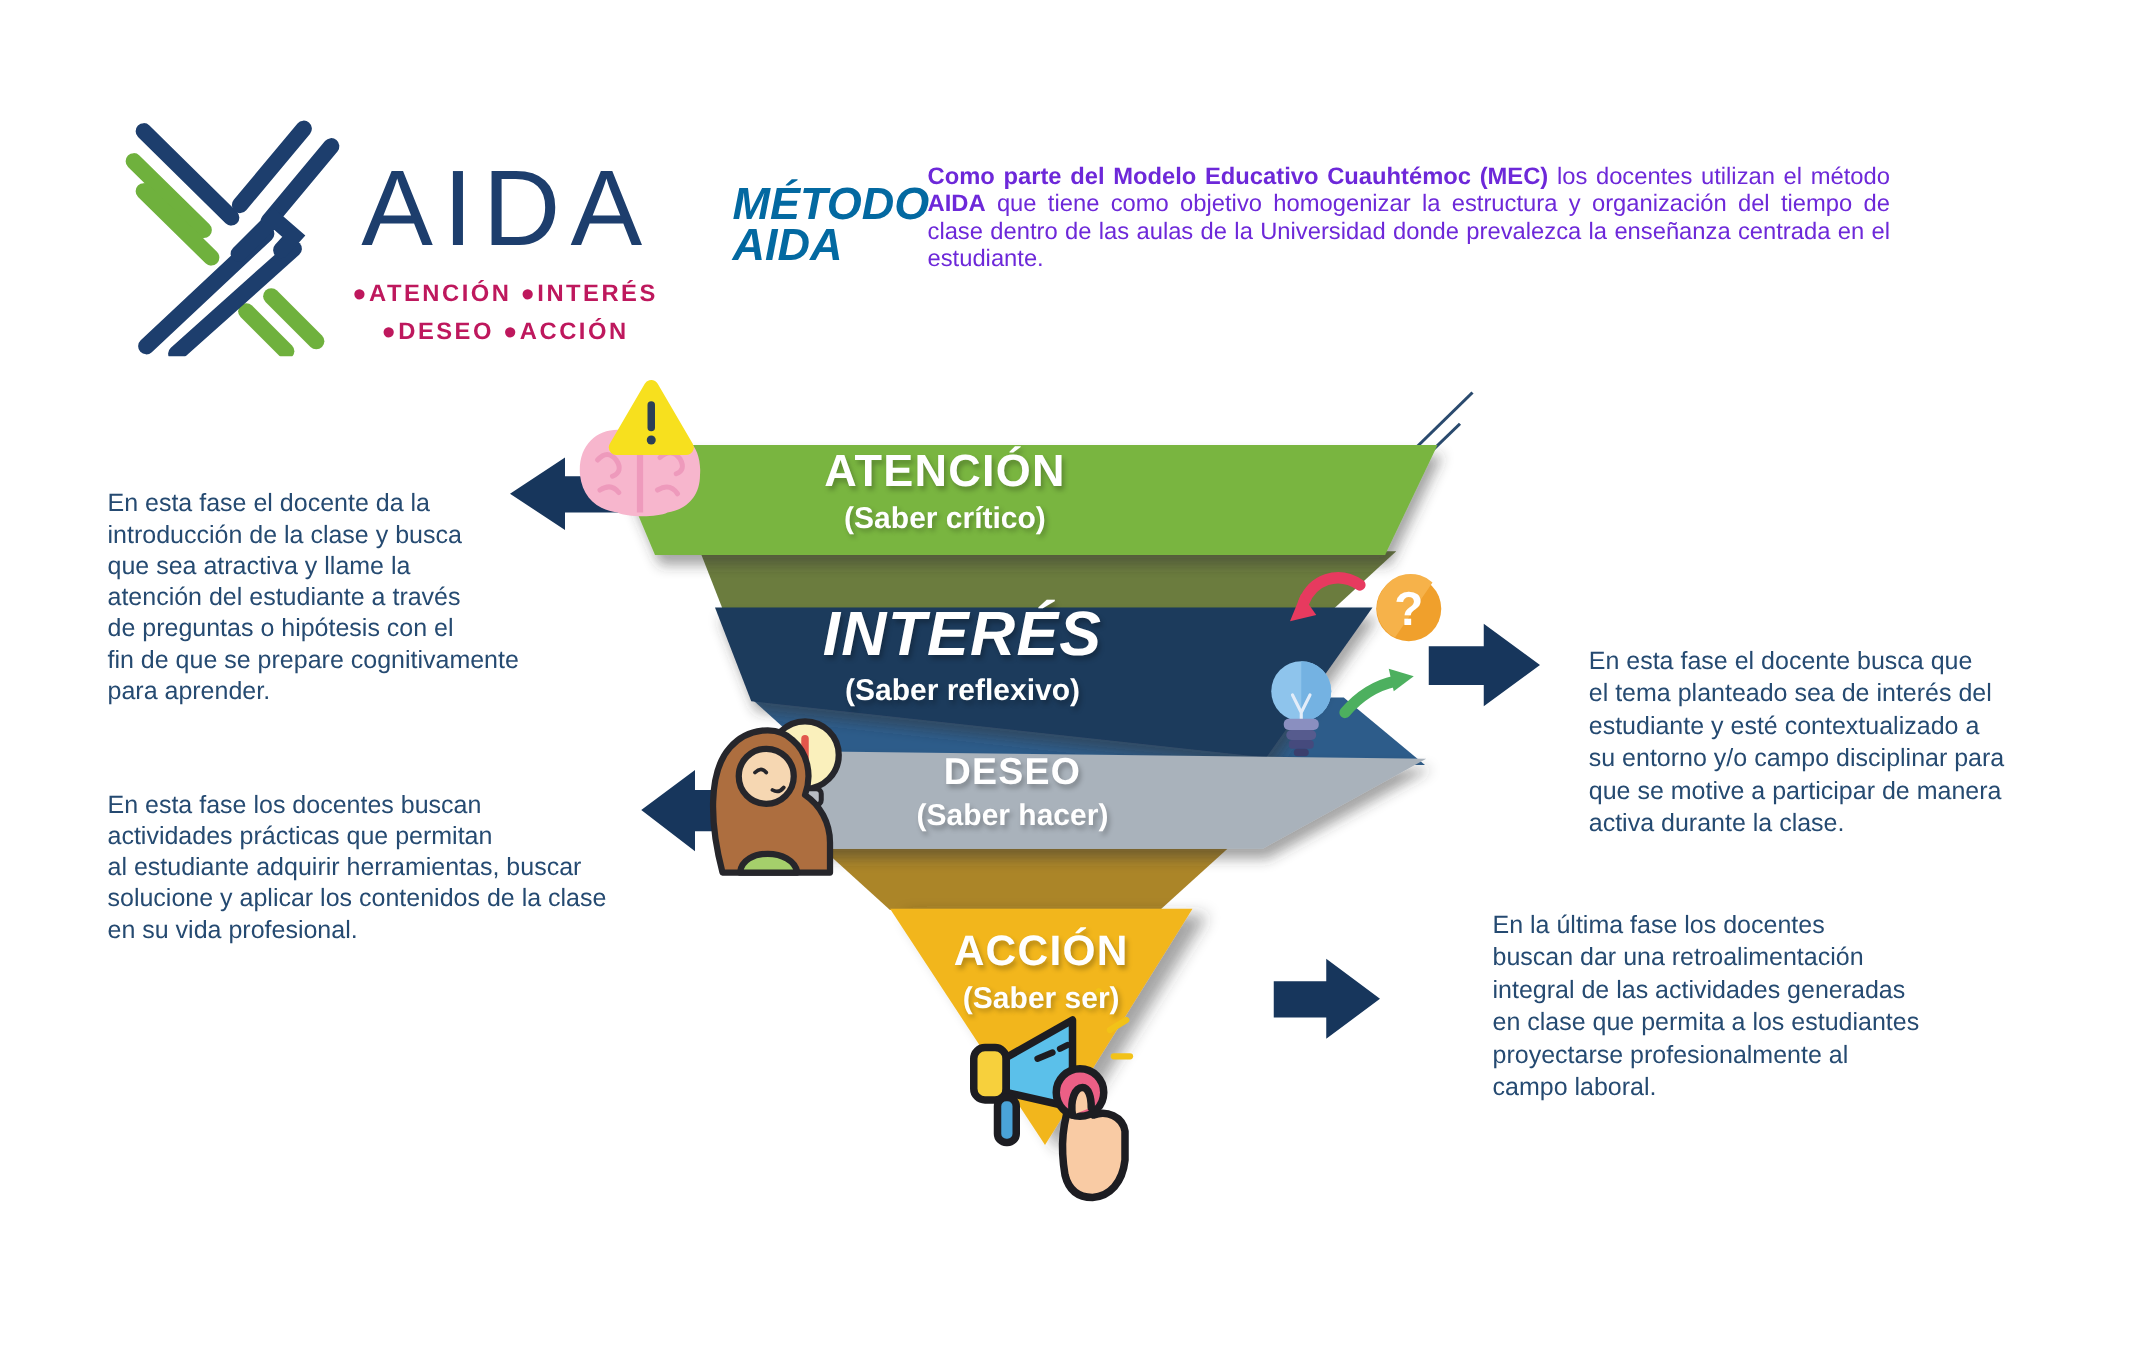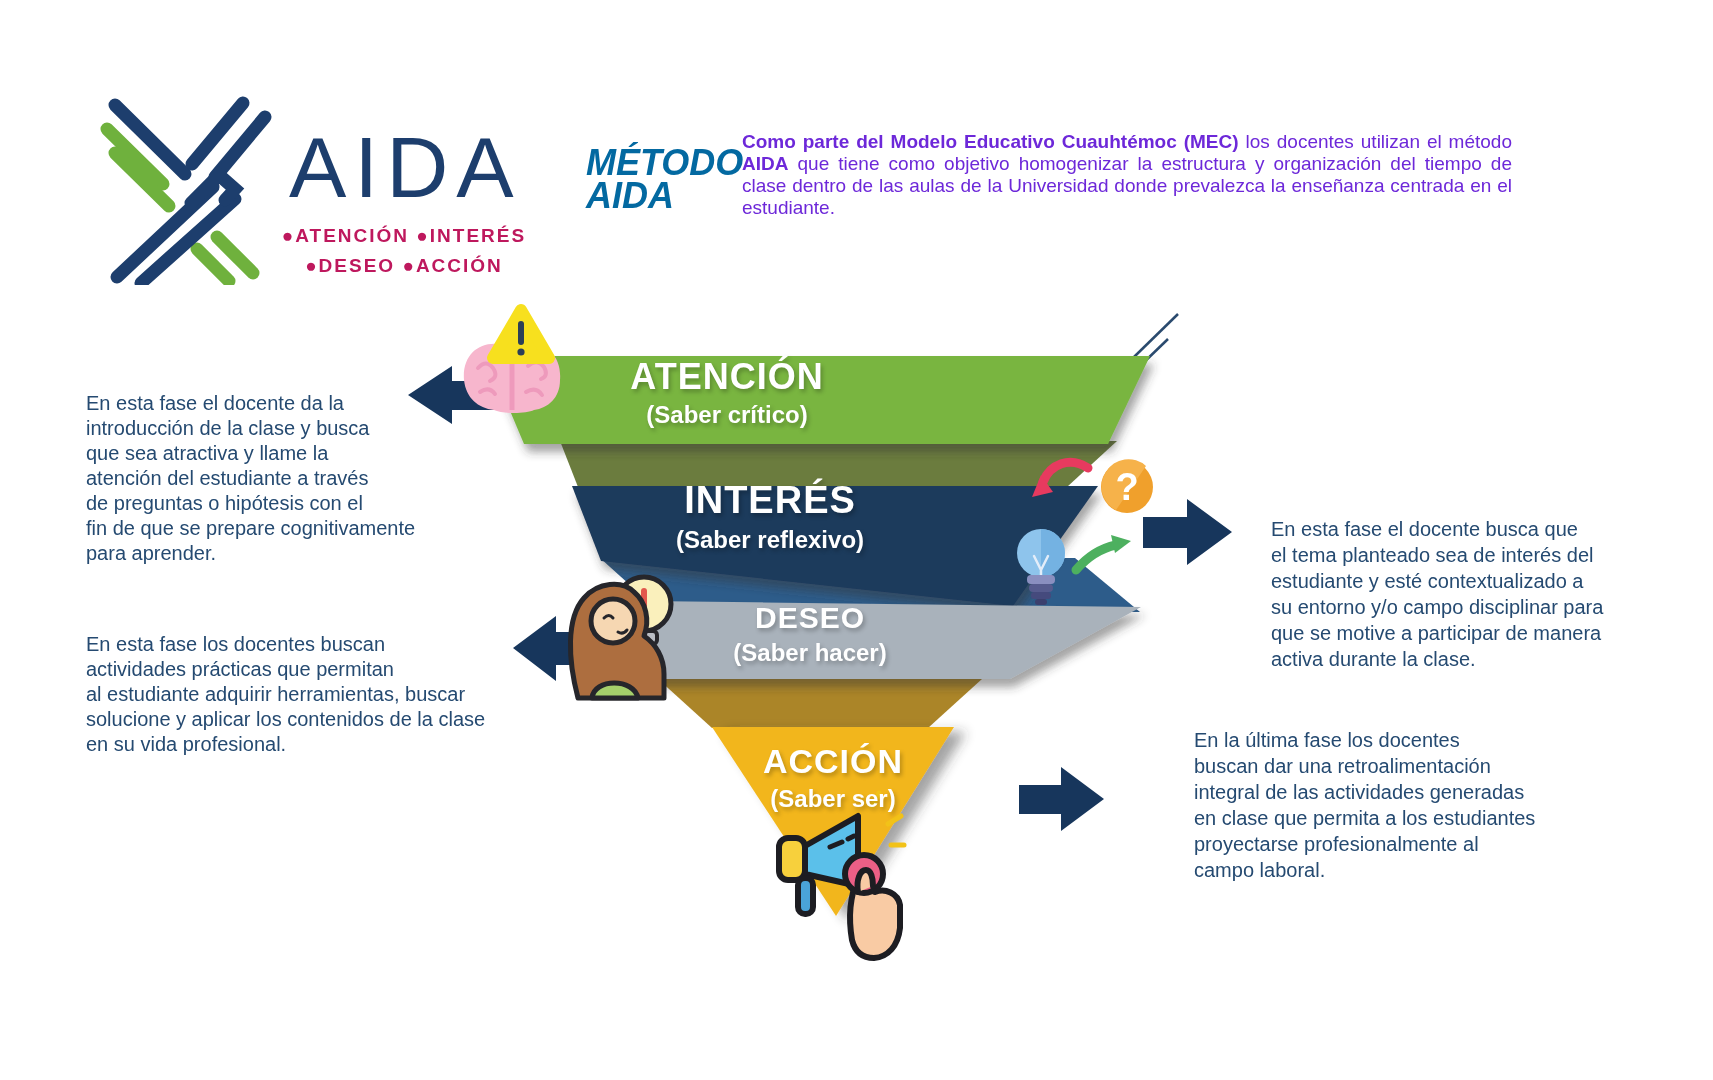--- a/index.html
+++ b/index.html
@@ -24,24 +24,24 @@
   }
   .intro{
     position:absolute;left:742px;top:131px;width:770px;
     color:#6d28d9;font-size:19px;line-height:22px;text-align:justify;
   }
   .intro b{font-weight:700;}
   
   .stage-label{position:absolute;text-align:center;color:#ffffff;text-shadow:2px 3px 4px rgba(0,0,0,.25);}
   .stage-title{font-weight:800;letter-spacing:1px;line-height:1.05;}
   .stage-sub{font-weight:700;font-size:24px;margin-top:5px;}
-  .lbl-atencion{left:532px;top:358px;width:390px;}
+  .lbl-atencion{left:561px;top:358px;width:390px;}
   .lbl-atencion .stage-title{font-size:36px;}
   .lbl-interes{left:575px;top:481px;width:390px;}
-  .lbl-interes .stage-title{font-size:38px;}
+  .lbl-interes .stage-title{font-size:50px;font-style:italic;}
   .lbl-deseo{left:615px;top:602px;width:390px;}
   .lbl-deseo .stage-title{font-size:30px;}
   .lbl-accion{left:638px;top:744px;width:390px;}
   .lbl-accion .stage-title{font-size:34px;}
   
   .para{
     position:absolute;color:#254a71;font-size:20px;line-height:25px;white-space:pre-line;margin-left:24px;
   }
   .para-atencion{left:62px;top:391px;}
   .para-deseo{left:62px;top:632px;}

